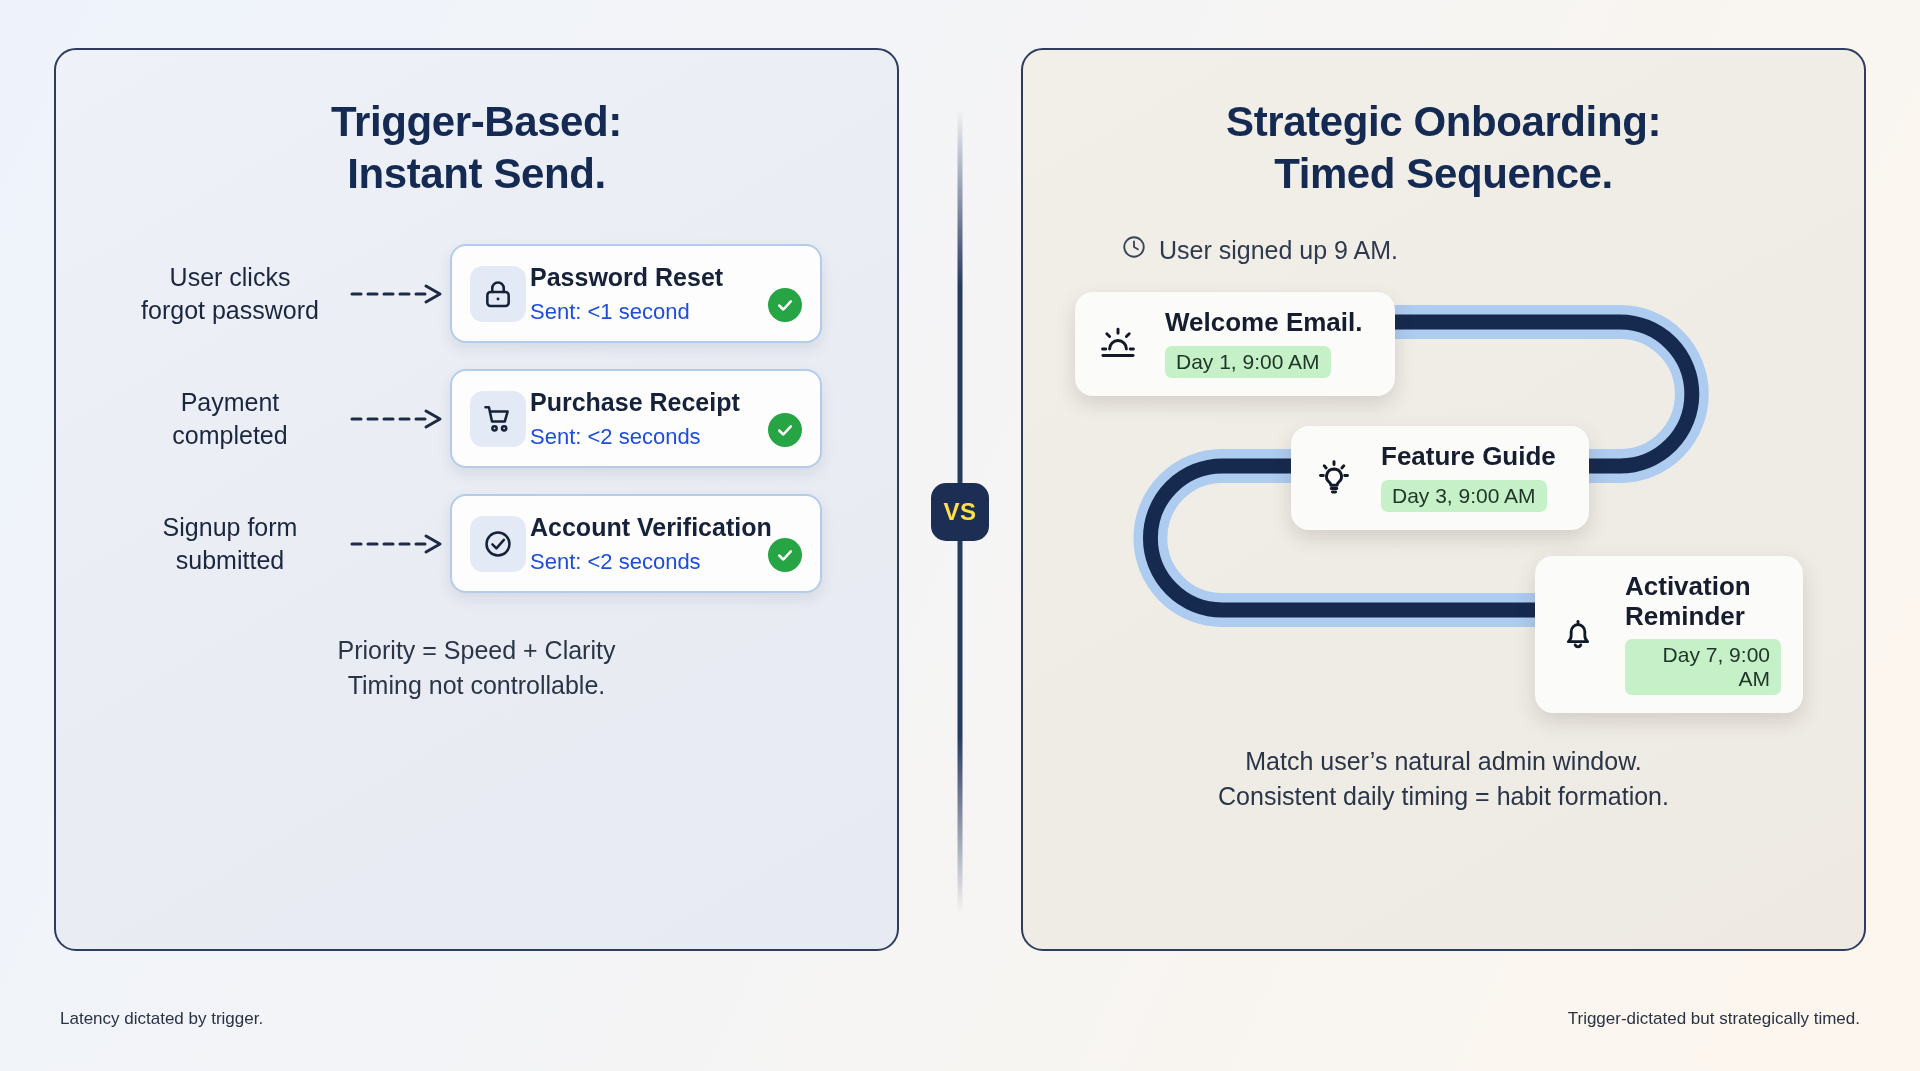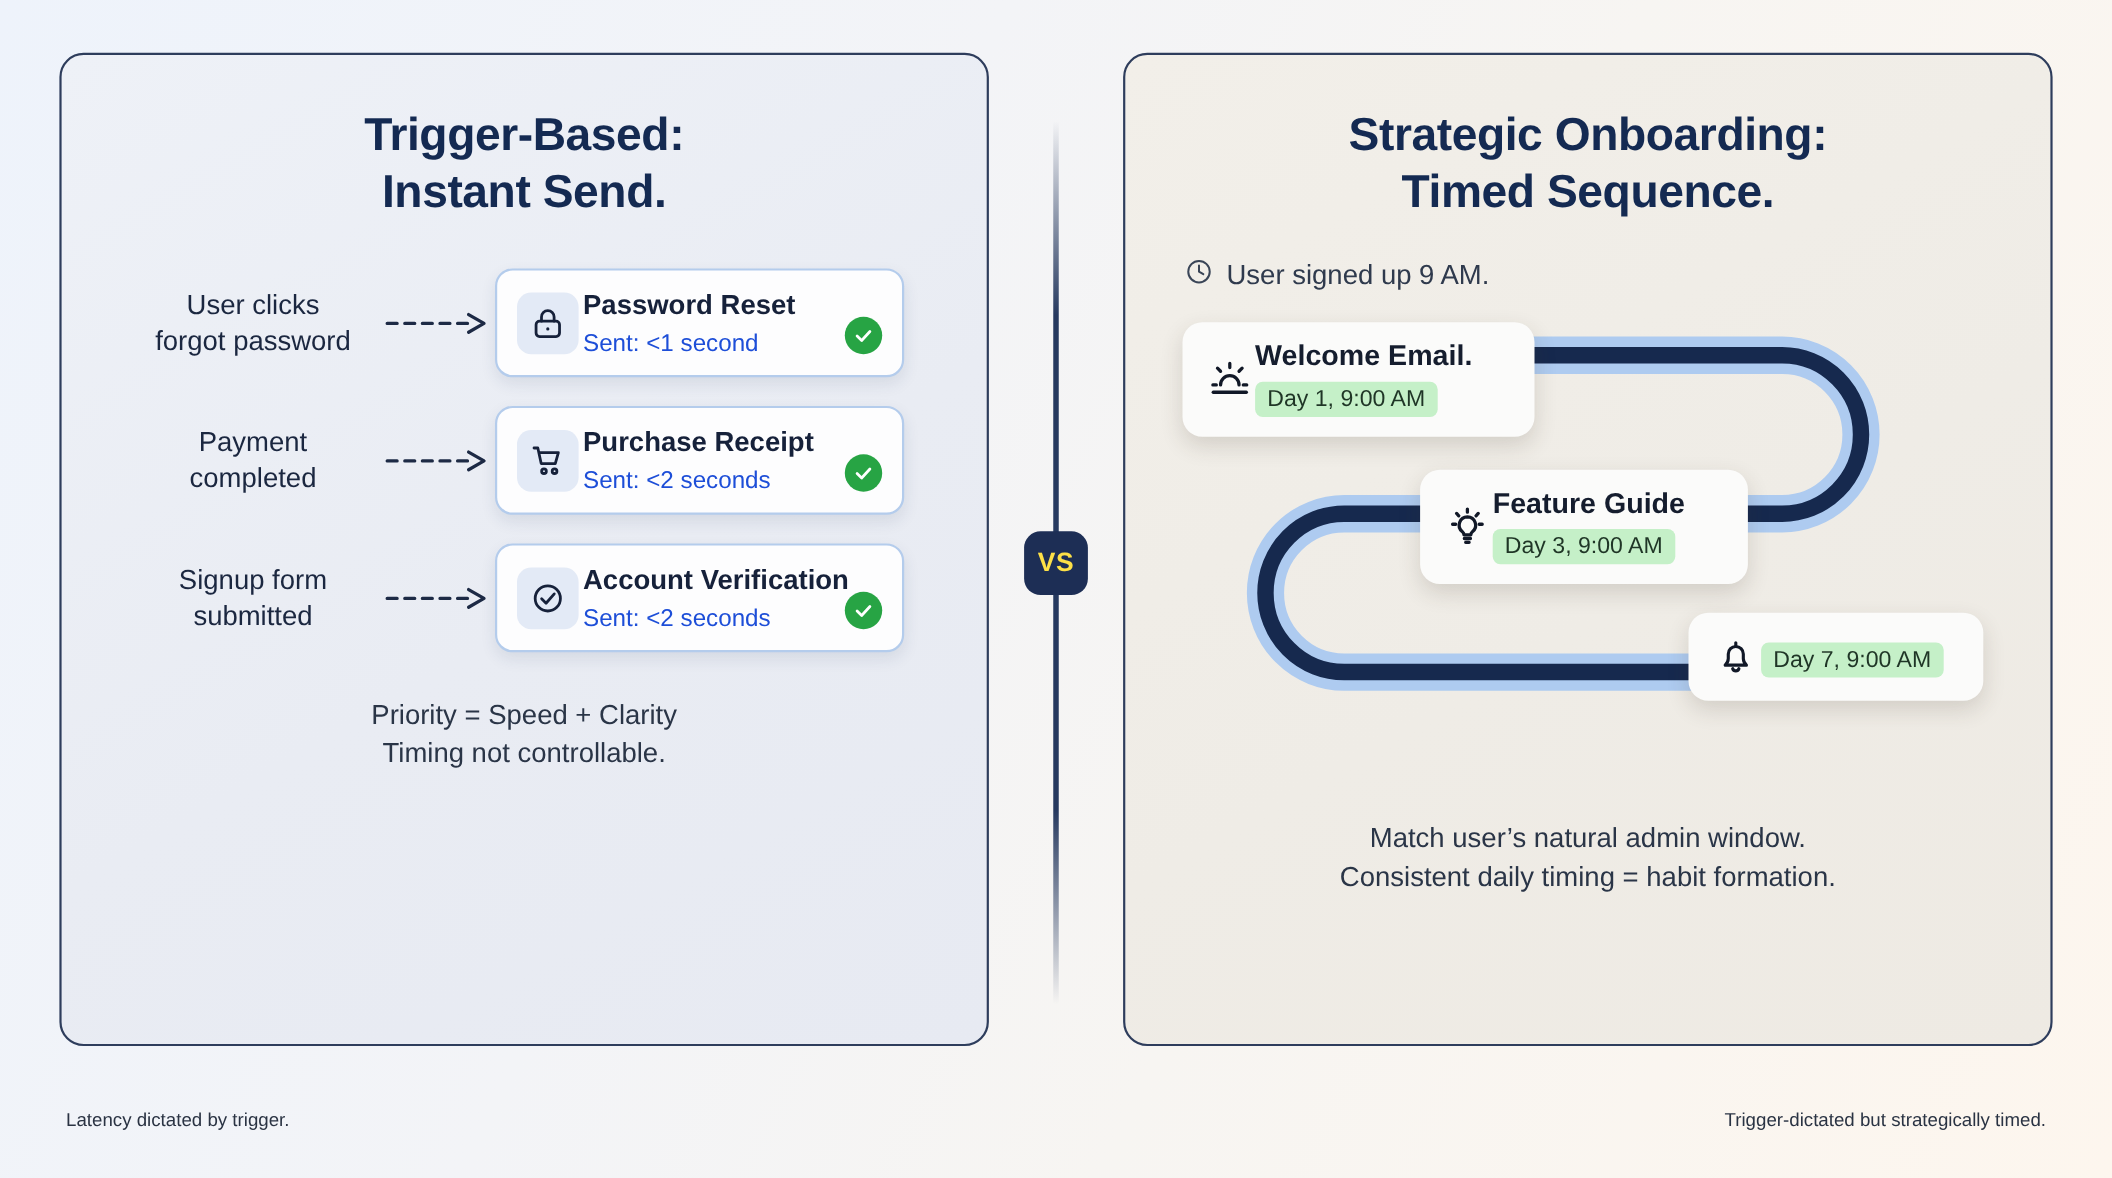--- a/index.html
+++ b/index.html
@@ -175,21 +175,21 @@
     align-items: center;
     justify-content: center;
     letter-spacing: 0.5px;
   }
 
   
   .signup-line {
     display: flex;
     align-items: center;
     gap: 12px;
-    padding-left: 54px;
+    padding-left: 98px;
     margin-top: 34px;
     color: #2f3a4d;
     font-size: 25px;
   }
 
   .timeline {
     position: relative;
     height: 430px;
     margin-top: 8px;
   }
@@ -200,21 +200,21 @@
     height: 100%;
   }
 
   .tl-card {
     position: absolute;
     background: #fbfbfa;
     border-radius: 18px;
     padding: 16px 22px 18px 20px;
     display: flex;
     align-items: center;
-    gap: 0;
+    gap: 24px;
     box-shadow: 0 8px 20px rgba(60,52,40,0.16);
   }
   .tl-card .tl-icon { flex: none; width: 46px; height: 46px; display: flex; align-items:center; justify-content:center; }
   .tl-title {
     font-size: 26px;
     font-weight: bold;
     color: #151d2e;
     line-height: 1.14;
     white-space: pre-line;
   }
@@ -416,20 +416,22 @@
 
         <div class="tl-card card-activation">
           <span class="tl-icon">
             <svg width="40" height="40" viewBox="0 0 24 24" fill="none" stroke="#111827" stroke-width="1.7" stroke-linecap="round" stroke-linejoin="round">
               <path d="M6.2 17.2h11.6c-1.3-1.2-1.7-2.2-1.7-3.6v-2.5a4.1 4.1 0 0 0-8.2 0v2.5c0 1.4-.4 2.4-1.7 3.6Z"></path>
               <path d="M12 5v1.5"></path>
               <path d="M10.3 19.1a1.8 1.8 0 0 0 3.4 0"></path>
             </svg>
           </span>
           <div>
+            <div class="tl-title">Activation
+Reminder</div>
             <div class="badge-wrap">
               <span class="badge">Day 7, 9:00 AM</span>
             </div>
           </div>
         </div>
       </div>
 
       <div class="footnote">
         <span>Match user’s natural admin window.</span>
         <span class="l2">Consistent daily timing = habit formation.</span>

